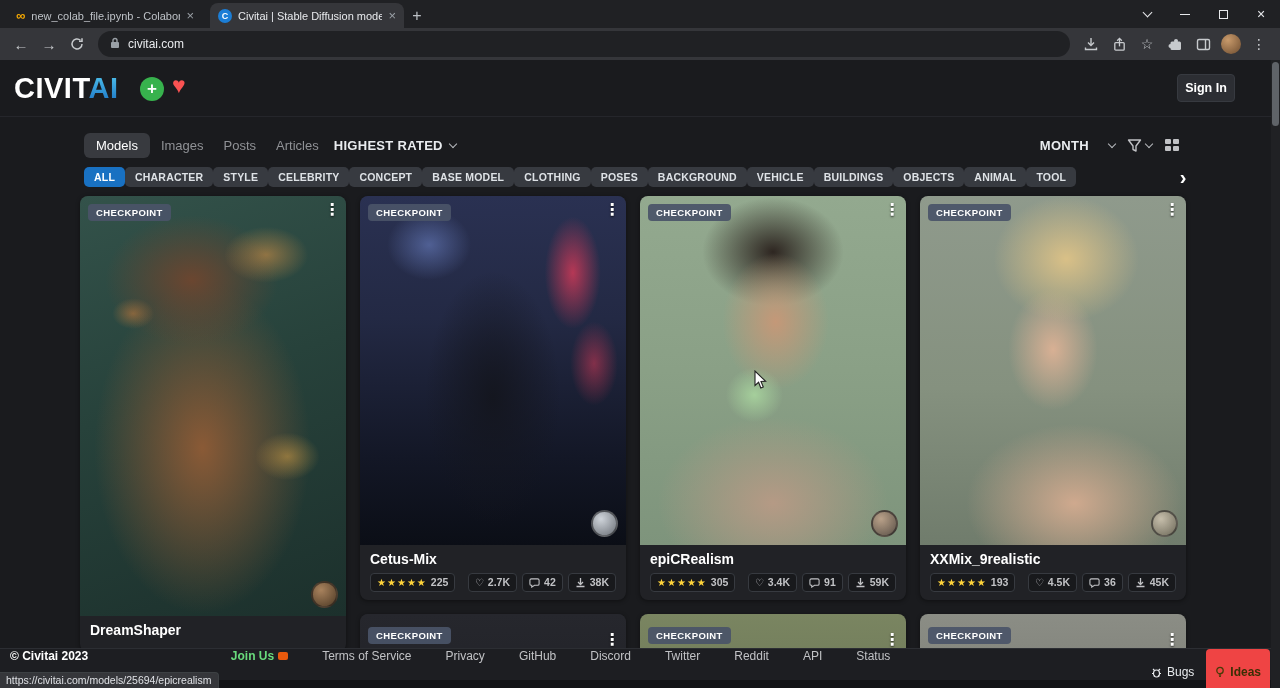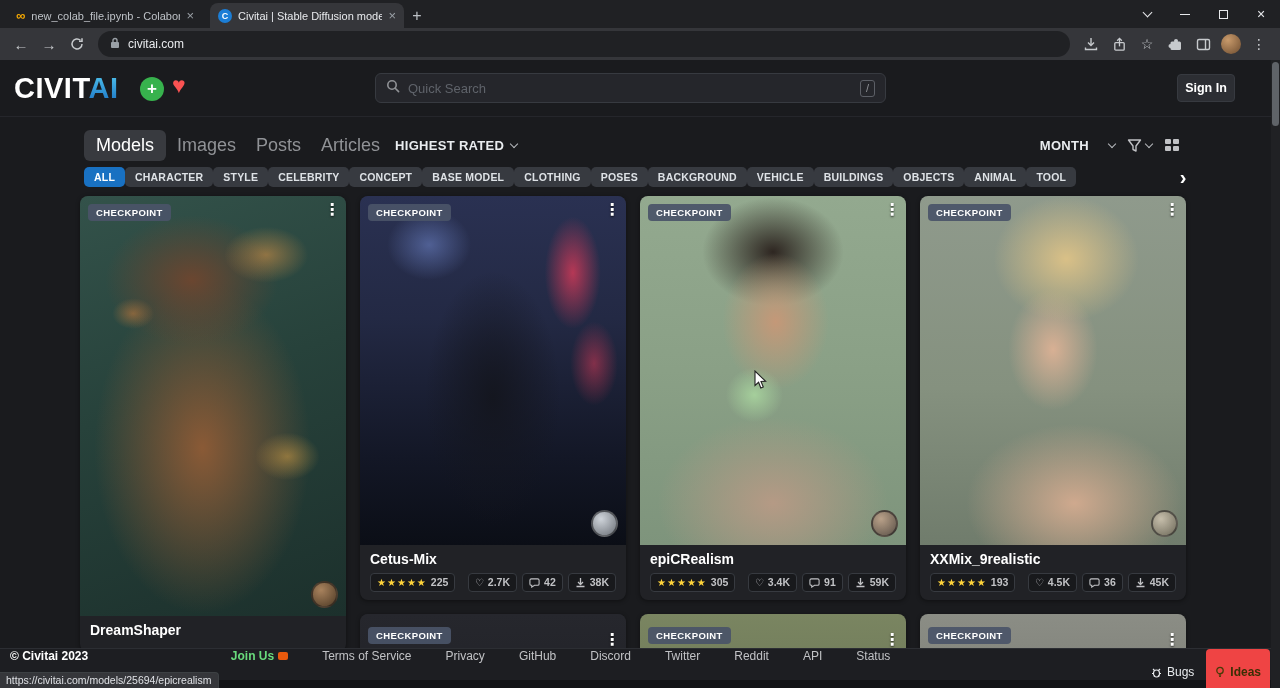--- a/index.html
+++ b/index.html
@@ -36,21 +36,21 @@
   .plus-btn { position:absolute; left:140px; top:17px; width:24px; height:24px; border-radius:50%; background:#37b24d; color:#fff; font-size:17px; font-weight:bold; display:flex; align-items:center; justify-content:center; }
   .fav-heart { position:absolute; left:172px; top:12px; font-size:23px; color:#fa5252; }
   .searchbar { position:absolute; left:375px; top:13px; width:511px; height:30px; background:#25262b; border:1px solid #373a40; border-radius:6px; display:flex; align-items:center; padding:0 10px; gap:8px; }
   .searchbar input { flex:1; background:transparent; border:none; outline:none; color:#e9ecef; font-size:13px; font-family:inherit; }
   .searchbar input::placeholder { color:#5f636a; }
   .kbd { border:1px solid #5c5f66; border-radius:3px; font-size:11px; padding:0 5px; color:#909296; line-height:15px; }
   .signin { position:absolute; right:45px; top:14px; width:58px; height:28px; background:#2c2e33; border:1px solid #373a40; border-radius:4px; color:#fff; font-size:12.5px; font-weight:600; display:flex; align-items:center; justify-content:center; }
 
   .navrow { position:absolute; top:70px; left:84px; right:100px; height:30px; display:flex; align-items:center; color:#e9ecef; }
   .sitetabs { display:flex; align-items:center; gap:2px; }
-  .sitetab { padding:5px 9px; font-size:18px; color:#909296; border-radius:6px;text-align:right; }
+  .sitetab { padding:5px 9px; font-size:13px; color:#909296; border-radius:6px;text-align:right; }
   .sitetab.active { background:#383a3f; color:#fff; padding:5px 12px; }
   .sortsel { margin-left:6px; display:flex; align-items:center; gap:7px; font-size:13px; font-weight:700; letter-spacing:.3px; color:#e9ecef; }
   .chv2 { width:6px; height:6px; border-right:1.8px solid #b6b9bd; border-bottom:1.8px solid #b6b9bd; transform:rotate(45deg); margin-top:-3px; }
   .nav-right { margin-left:auto; display:flex; align-items:center; gap:12px; }
   .periodsel { display:flex; align-items:center; gap:20px; font-size:13px; font-weight:700; letter-spacing:.3px; }
   .icbtn { display:flex; align-items:center; gap:4px; }
 
   .chiprow { position:absolute; top:106px; left:84px; right:94px; height:22px; display:flex; align-items:center; gap:0; overflow:hidden; }
   .chip { flex:0 0 auto; background:#373a40; color:#dee2e6; font-size:10.5px; font-weight:700; letter-spacing:.2px; padding:4px 10px; border-radius:5px; white-space:nowrap; }
   .chip.active { background:#1971c2; color:#fff; }
@@ -213,30 +213,20 @@
     <span class="tb-avatar"></span>
     <span class="tool-ic">⋮</span>
   </div>
 
   <div class="site">
 
     <div class="site-header">
       <div class="logo"><span>CIVIT</span><span class="accent">AI</span></div>
       <div class="plus-btn">+</div>
       <div class="fav-heart">♥</div>
-      <div class="searchbar">
-        <span>
-          <svg width="14" height="14" viewBox="0 0 14 14">
-              <circle cx="6" cy="6" r="4.2" fill="none" stroke="#909296" stroke-width="1.6"></circle>
-              <line x1="9.2" y1="9.2" x2="12.6" y2="12.6" stroke="#909296" stroke-width="1.6" stroke-linecap="round"></line>
-            </svg>
-        </span>
-        <input placeholder="Quick Search" style="">
-        <span class="kbd">/</span>
-      </div>
       <div class="signin">Sign In</div>
     </div>
 
     <div class="navrow">
       <div class="sitetabs">
         <span class="sitetab active">Models</span>
         <span class="sitetab">Images</span>
         <span class="sitetab">Posts</span>
         <span class="sitetab">Articles</span>
       </div>

